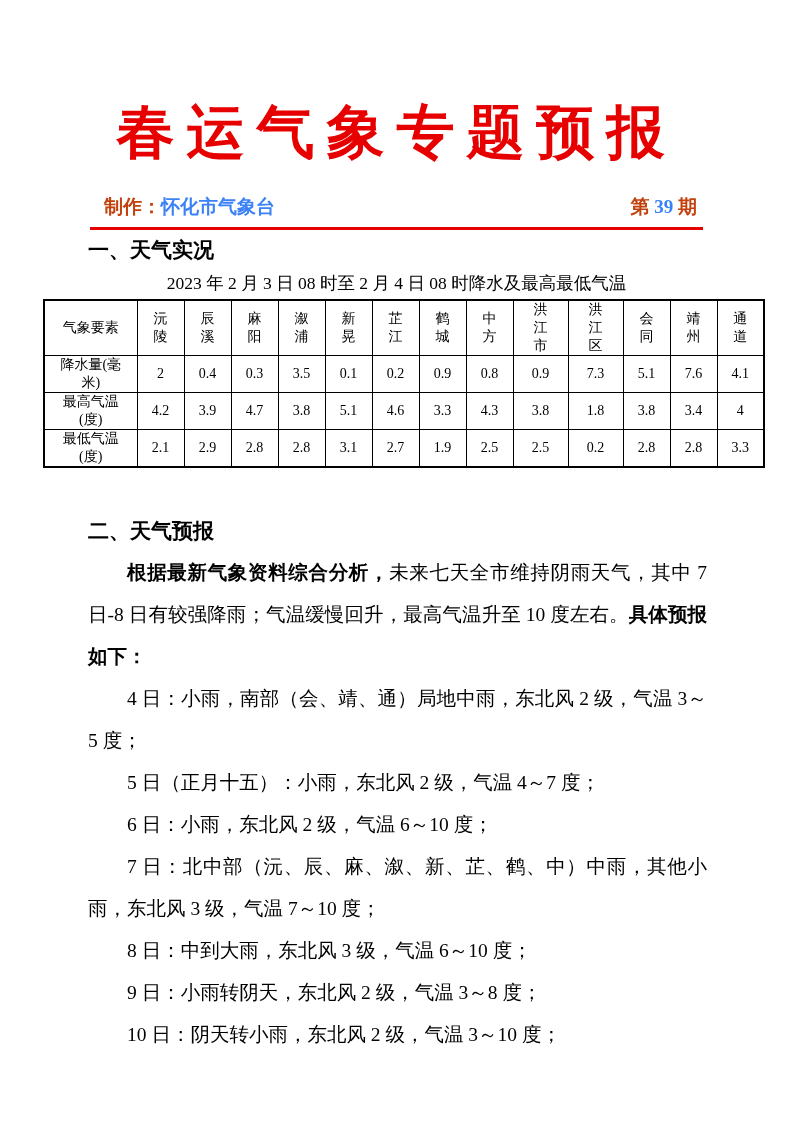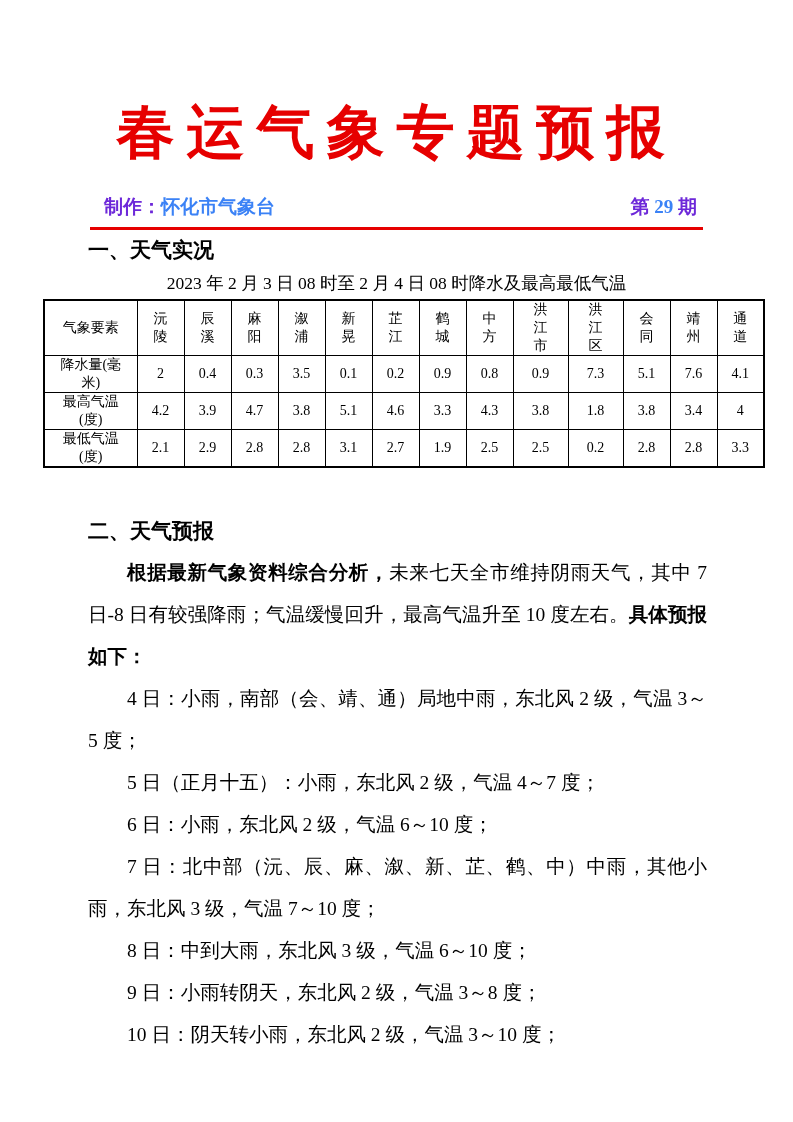--- a/index.html
+++ b/index.html
@@ -26,21 +26,21 @@
   }
   .masthead {
     display: flex;
     justify-content: space-between;
     align-items: baseline;
     margin: 22px 96px 7px 104px;
     font-size: 19px;
     font-weight: bold;
     white-space: nowrap;
   }
-  .red { color: #6d28d9; }
+  .red { color: #c2410c; }
   .black { color: #3b82f6; }
   .red-rule {
     height: 3px;
     margin: 0 90px;
     background: #e60000;
   }
   .s-heading {
     margin-left: 88px;
     font-size: 21px;
     font-weight: bold;
@@ -85,21 +85,21 @@
 </style>
 </head>
 <body>
 
 <div class="page">
 
   <div class="doc-title">春运气象专题预报</div>
 
   <div class="masthead">
     <span><span class="red">制作：</span><span class="black">怀化市气象台</span></span>
-    <span><span class="red">第</span><span class="black"> 29 </span><span class="red">期</span></span>
+    <span><span class="red">第</span><span class="black"> 39 </span><span class="red">期</span></span>
   </div>
 
   <div class="red-rule"></div>
 
   <div class="s-heading s1-heading">一、天气实况</div>
 
   <div class="table-title">2023 年 2 月 3 日 08 时至 2 月 4 日 08 时降水及最高最低气温</div>
 
   <table class="weather">
     <colgroup id="weather-cols">

